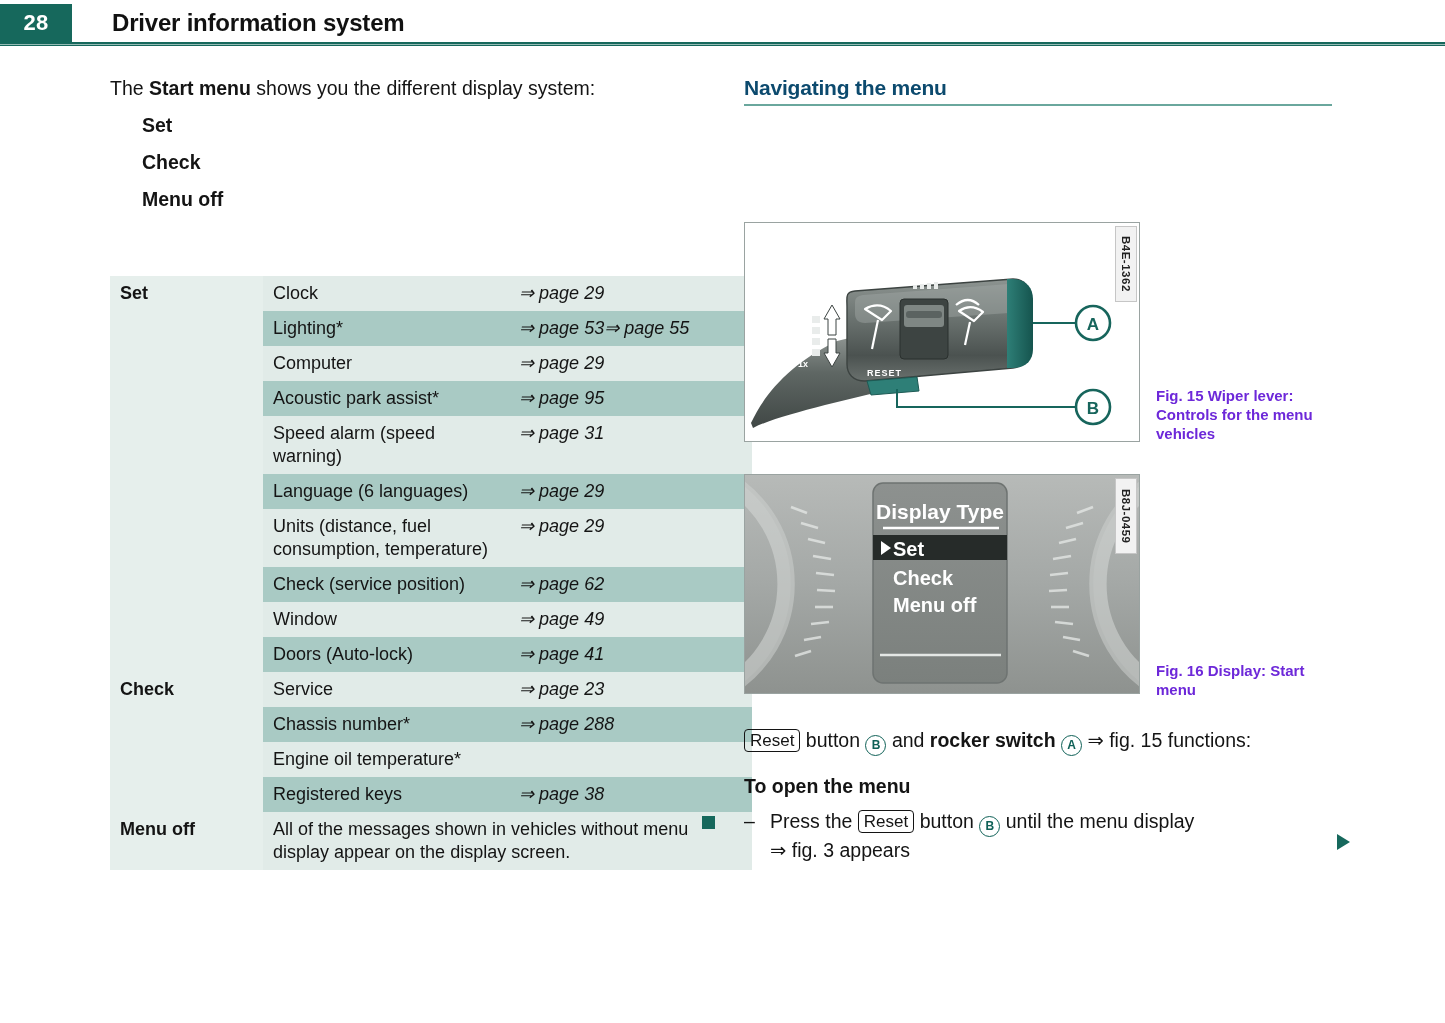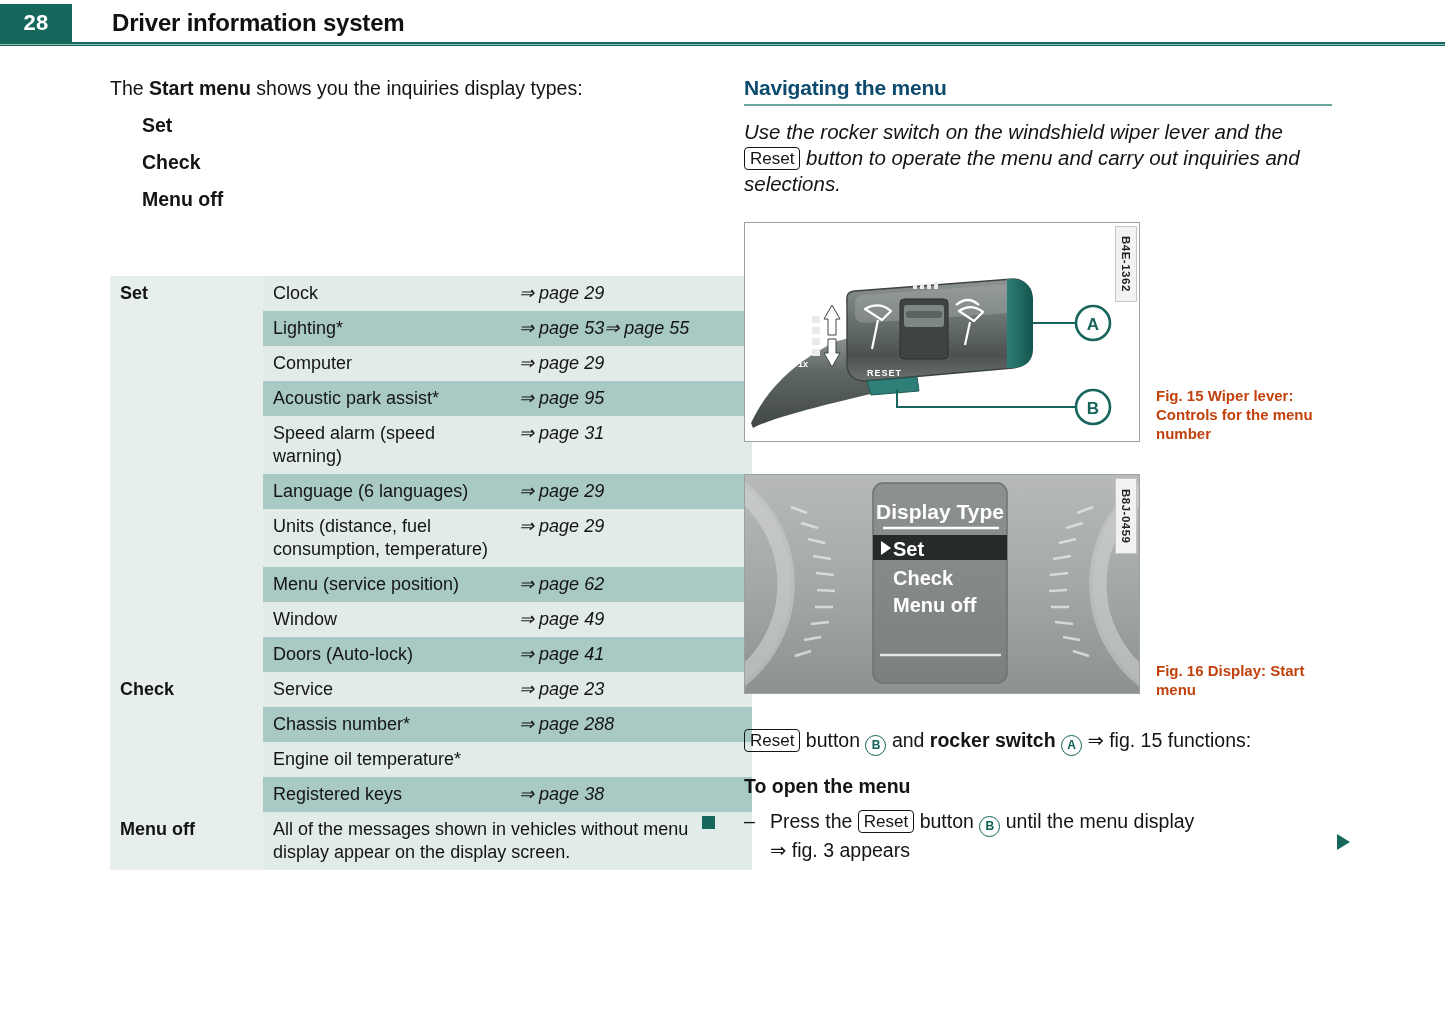--- a/index.html
+++ b/index.html
@@ -92,21 +92,21 @@
     width:394px;height:218px;overflow:hidden;
   }
   .fig-code{
     position:absolute;right:2px;top:3px;width:20px;height:74px;
     background:#f2f2f2;border:1px solid #c6c6c6;
     writing-mode:vertical-rl;
     font-size:11.5px;letter-spacing:.5px;color:#222;
     display:flex;align-items:center;justify-content:center;font-weight:bold;
   }
   .fig-caption{
-    position:absolute;font-size:15px;line-height:19px;font-weight:bold;color:#c2410c;
+    position:absolute;font-size:15px;line-height:19px;font-weight:bold;color:#6d28d9;
     width:180px;
   }
 
   
   #fig15-wrap{position:absolute;left:744px;top:222px;}
   #fig15-caption{left:1156px;top:386px;}
 
   
   #fig16-wrap{position:absolute;left:744px;top:474px;}
   #fig16-caption{left:1156px;top:661px;}
@@ -145,21 +145,21 @@
   <div id="page-num-block">
     <span id="page-num">28</span>
   </div>
   <div id="header-title">Driver information system</div>
   <div id="header-rule"></div>
   <div id="header-rule-inner"></div>
 </div>
 
 <div id="left-col">
   <div id="intro-para" class="body-text">
-    <span>The </span><b>Start menu</b><span> shows you the inquiries display types:</span>
+    <span>The </span><b>Start menu</b><span> shows you the different display system:</span>
   </div>
   <div id="set-item" class="bullet-bold">Set</div>
   <div id="check-item" class="bullet-bold">Check</div>
   <div id="menuoff-item" class="bullet-bold">Menu off</div>
 </div>
 
 <table id="spec-table">
   <tbody id="spec-table-body">
       <tr class="light">
         <td class="c1" rowspan="10">Set</td>
@@ -184,21 +184,21 @@
       </tr>
       <tr class="dark">
         <td class="c2">Language (6 languages)</td>
         <td class="c3">⇒ page 29</td>
       </tr>
       <tr class="light">
         <td class="c2">Units (distance, fuel consumption, temperature)</td>
         <td class="c3">⇒ page 29</td>
       </tr>
       <tr class="dark">
-        <td class="c2">Menu (service position)</td>
+        <td class="c2">Check (service position)</td>
         <td class="c3">⇒ page 62</td>
       </tr>
       <tr class="light">
         <td class="c2">Window</td>
         <td class="c3">⇒ page 49</td>
       </tr>
       <tr class="dark">
         <td class="c2">Doors (Auto-lock)</td>
         <td class="c3">⇒ page 41</td>
       </tr>
@@ -224,23 +224,20 @@
         <td class="cspan" colspan="2">All of the messages shown in vehicles without menu display appear on the display screen.</td>
       </tr>
     </tbody>
 </table>
 
 <div id="sq-marker"></div>
 
 <div id="right-col">
   <div id="nav-heading">Navigating the menu</div>
   <div id="nav-heading-rule"></div>
-  <div id="nav-intro">
-    <span>Use the rocker switch on the windshield wiper lever and the </span><span class="reset-key ital">Reset</span><span> button to operate the menu and carry out inquiries and selections.</span>
-  </div>
 </div>
 
 <div id="fig15-wrap">
   <div class="figure-box">
     <svg width="394" height="218" viewBox="0 0 394 218">
       <defs>
         <linearGradient id="leverGrad" x1="0" y1="0" x2="0" y2="1">
           <stop offset="0%" stop-color="#8d9491"></stop>
           <stop offset="35%" stop-color="#6e7673"></stop>
           <stop offset="75%" stop-color="#4b5250"></stop>
@@ -319,21 +316,21 @@
       <path d="M152 166 L 152 184 L 330 184" fill="none" stroke="#17655c" stroke-width="2"></path>
       <circle cx="348" cy="184" r="17" fill="#ffffff" stroke="#17655c" stroke-width="2.6"></circle>
       <text x="348" y="191" text-anchor="middle" font-family="Liberation Sans, sans-serif" font-size="17" font-weight="bold" fill="#17655c">B</text>
     </svg>
     <div class="fig-code">B4E-1362</div>
   </div>
 </div>
 <div class="fig-caption" id="fig15-caption" style="position:absolute;">
   <div>Fig. 15   Wiper lever:</div>
   <div>Controls for the menu</div>
-  <div>number</div>
+  <div>vehicles</div>
 </div>
 
 <div id="fig16-wrap">
   <div class="figure-box">
     <svg width="394" height="218" viewBox="0 0 394 218">
       <defs>
         <linearGradient id="clusterBg" x1="0" y1="0" x2="0" y2="1">
           <stop offset="0%" stop-color="#b7bab8"></stop>
           <stop offset="50%" stop-color="#a4a8a6"></stop>
           <stop offset="100%" stop-color="#8e928f"></stop>

